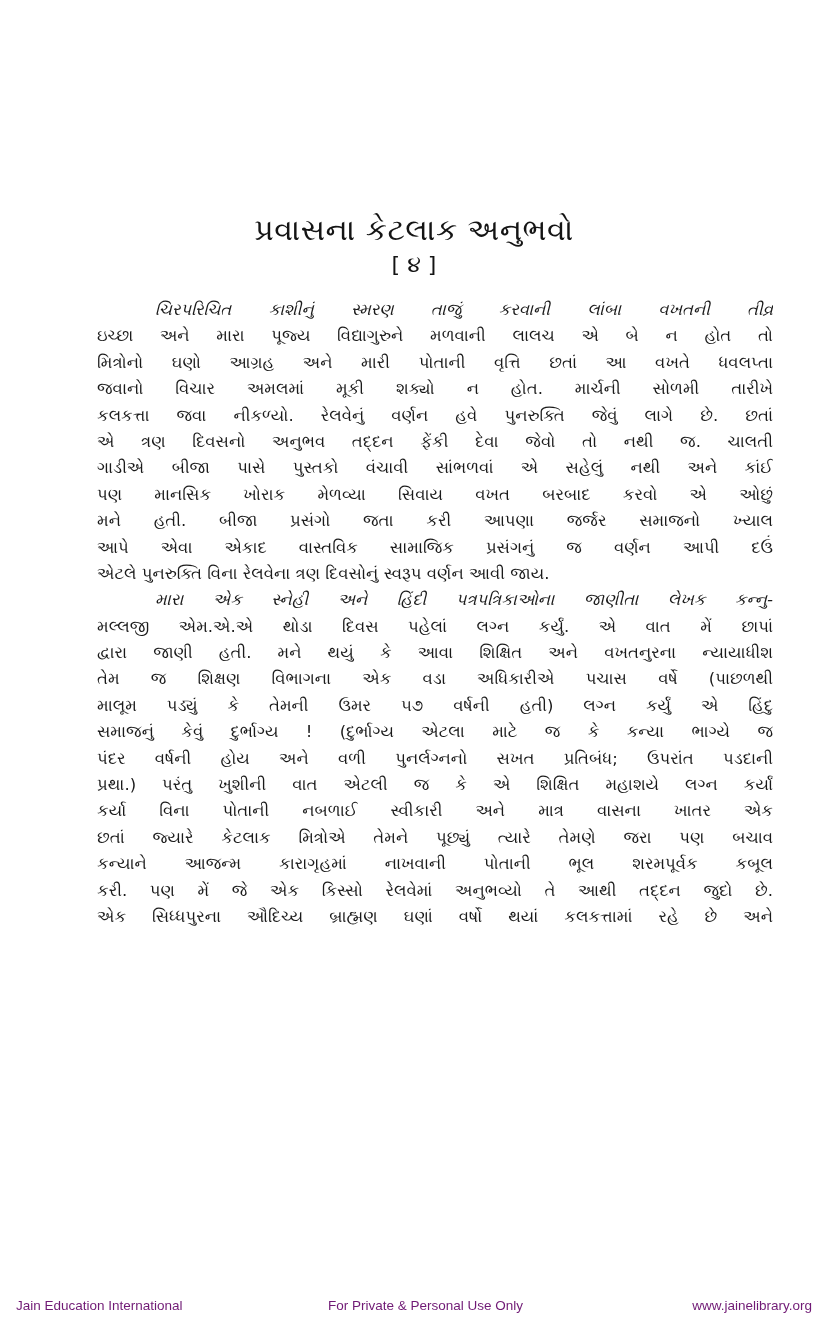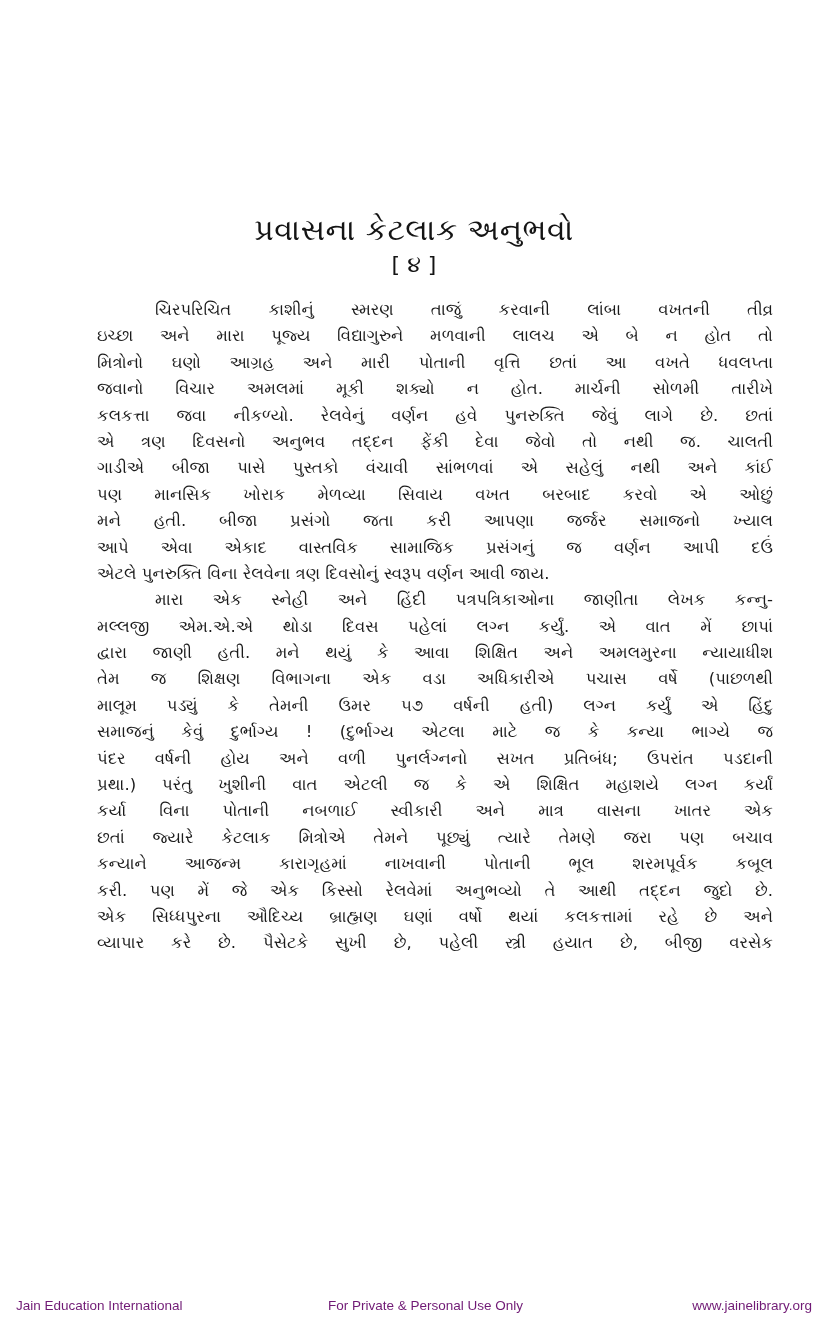--- a/index.html
+++ b/index.html
@@ -55,20 +55,21 @@
   .line {
     display: block;
     white-space: nowrap;
     text-align-last: justify;
     text-align: justify;
     height: 26.4px;
     overflow: hidden;
   }
   .line.indent {
     padding-left: 58px;
+    font-style: italic;
   }
   .line.last {
     text-align-last: left;
   }
   .footer {
     position: absolute;
     top: 1298px;
     left: 0;
     width: 828px;
     height: 20px;
@@ -103,32 +104,31 @@
     <span class="line">કલકત્તા જવા નીકળ્યો. રેલવેનું વર્ણન હવે પુનરુક્તિ જેવું લાગે છે. છતાં</span>
     <span class="line">એ ત્રણ દિવસનો અનુભવ તદ્દન ફેંકી દેવા જેવો તો નથી જ. ચાલતી</span>
     <span class="line">ગાડીએ બીજા પાસે પુસ્તકો વંચાવી સાંભળવાં એ સહેલું નથી અને કાંઈ</span>
     <span class="line">પણ માનસિક ખોરાક મેળવ્યા સિવાય વખત બરબાદ કરવો એ ઓછું</span>
     <span class="line">મને હતી. બીજા પ્રસંગો જતા કરી આપણા જર્જર સમાજનો ખ્યાલ</span>
     <span class="line">આપે એવા એકાદ વાસ્તવિક સામાજિક પ્રસંગનું જ વર્ણન આપી દઉં</span>
     <span class="line last">એટલે પુનરુક્તિ વિના રેલવેના ત્રણ દિવસોનું સ્વરૂપ વર્ણન આવી જાય.</span>
 
     <span class="line indent">મારા એક સ્નેહી અને હિંદી પત્રપત્રિકાઓના જાણીતા લેખક કન્નુ-</span>
     <span class="line">મલ્લજી એમ.એ.એ થોડા દિવસ પહેલાં લગ્ન કર્યું. એ વાત મેં છાપાં</span>
-    <span class="line">દ્વારા જાણી હતી. મને થયું કે આવા શિક્ષિત અને અમલમુરના ન્યાયાધીશ</span>
+    <span class="line">દ્વારા જાણી હતી. મને થયું કે આવા શિક્ષિત અને વખતનુરના ન્યાયાધીશ</span>
     <span class="line">તેમ જ શિક્ષણ વિભાગના એક વડા અધિકારીએ પચાસ વર્ષે (પાછળથી</span>
     <span class="line">માલૂમ પડ્યું કે તેમની ઉમર ૫૭ વર્ષની હતી) લગ્ન કર્યું એ હિંદુ</span>
     <span class="line">સમાજનું કેવું દુર્ભાગ્ય ! (દુર્ભાગ્ય એટલા માટે જ કે કન્યા ભાગ્યે જ</span>
     <span class="line">પંદર વર્ષની હોય અને વળી પુનર્લગ્નનો સખત પ્રતિબંધ; ઉપરાંત પડદાની</span>
     <span class="line">પ્રથા.) પરંતુ ખુશીની વાત એટલી જ કે એ શિક્ષિત મહાશયે લગ્ન કર્યાં</span>
     <span class="line">કર્યા વિના પોતાની નબળાઈ સ્વીકારી અને માત્ર વાસના ખાતર એક</span>
     <span class="line">છતાં જ્યારે કેટલાક મિત્રોએ તેમને પૂછ્યું ત્યારે તેમણે જરા પણ બચાવ</span>
     <span class="line">કન્યાને આજન્મ કારાગૃહમાં નાખવાની પોતાની ભૂલ શરમપૂર્વક કબૂલ</span>
     <span class="line">કરી. પણ મેં જે એક કિસ્સો રેલવેમાં અનુભવ્યો તે આથી તદ્દન જુદો છે.</span>
     <span class="line">એક સિધ્ધપુરના ઔદિચ્ય બ્રાહ્મણ ઘણાં વર્ષો થયાં કલકત્તામાં રહે છે અને</span>
-    <span class="line">વ્યાપાર કરે છે. પૈસેટકે સુખી છે, પહેલી સ્ત્રી હયાત છે, બીજી વરસેક</span>
   </div>
 
   <div class="footer">
     <span class="f-left">Jain Education International</span>
     <span class="f-center">For Private &amp; Personal Use Only</span>
     <span class="f-right">www.jainelibrary.org</span>
   </div>
 
 </div>
 

